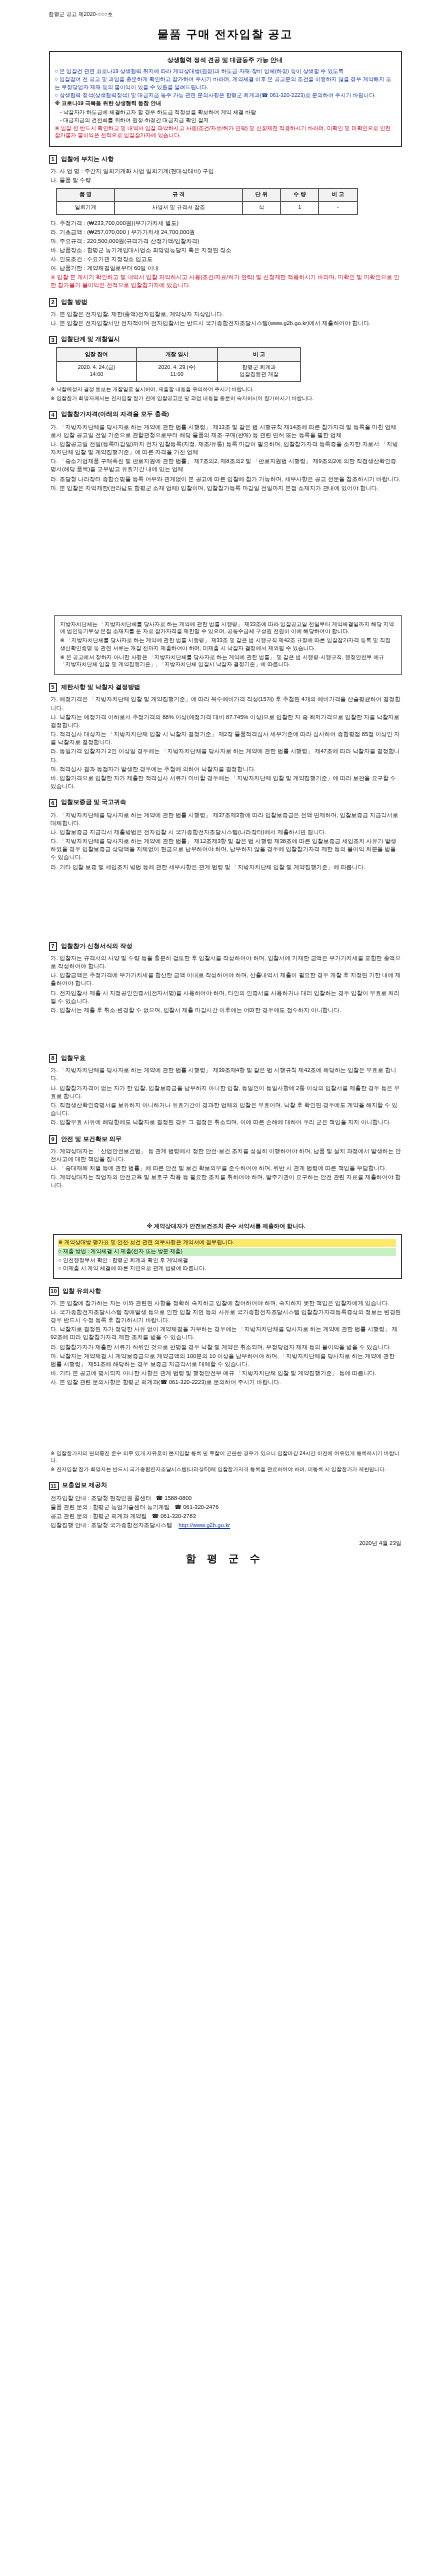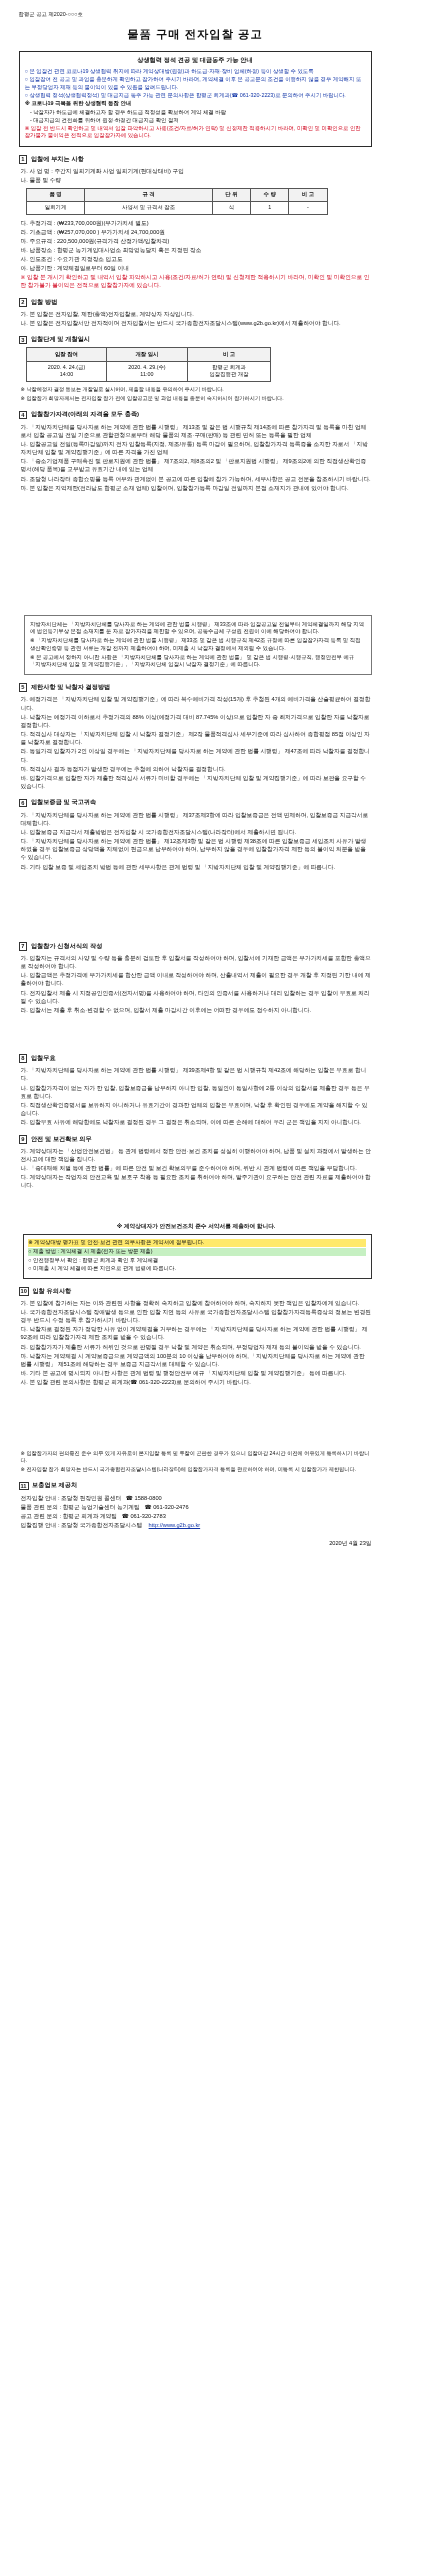--- a/index.html
+++ b/index.html
@@ -11,20 +11,21 @@
   body {
     width: 426px;
     font-family: "Liberation Sans", "DejaVu Sans", sans-serif;
     font-size: 5.7px;
     color: #111;
     line-height: 1.45;
   }
   .page {
     width: 390px;
     padding: 11.3px 18.5px 20.6px 18.5px;
+    margin-left: 30px;
   }
   .doc-meta {
     font-size: 5.4px;
     color: #222;
     margin-bottom: 7.2px;
   }
   .doc-title {
     text-align: center;
     font-size: 11.3px;
     font-weight: bold;
@@ -362,15 +363,16 @@
     <p>
       <span>입찰집행 안내</span>
       :
       <span>조달청 국가종합전자조달시스템</span>
       &nbsp;&nbsp;
       <span class="blue u">http://www.g2b.go.kr</span>
     </p>
   </div>
 
   <div class="footer-sign">2020년 4월 23일</div>
+  <div class="footer-org">함 평 군 수</div>
 
 </div>
 
 
 </body></html>

